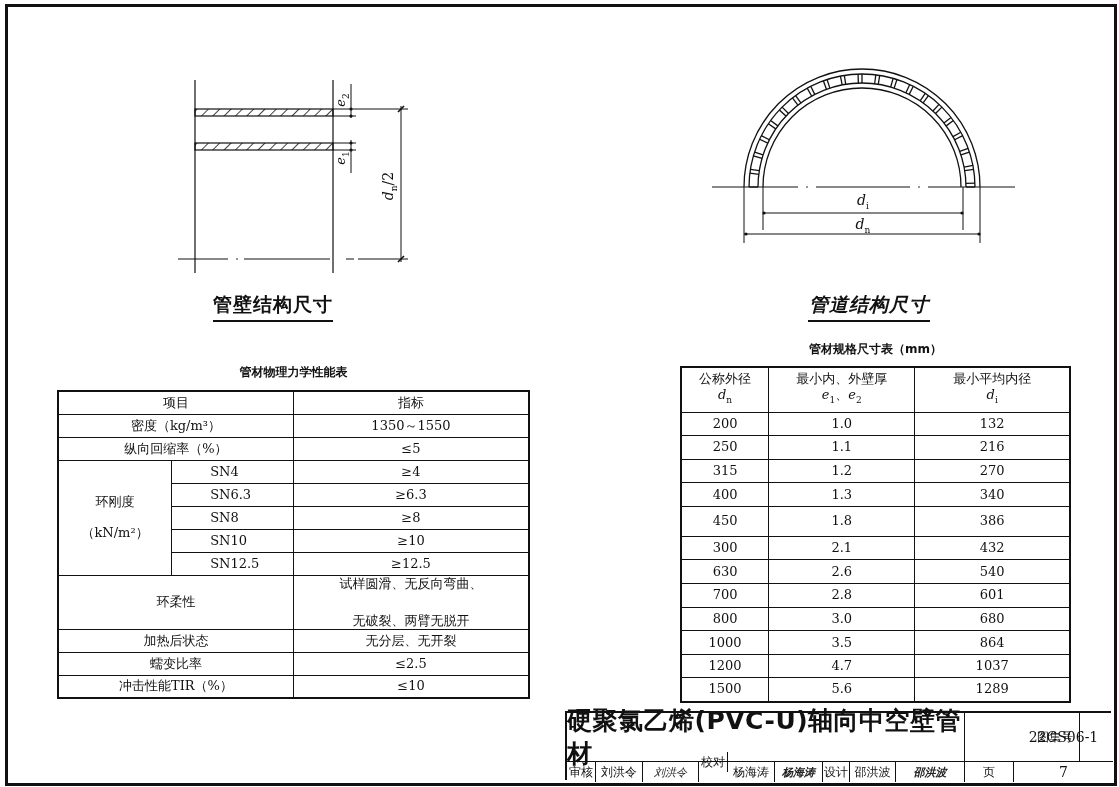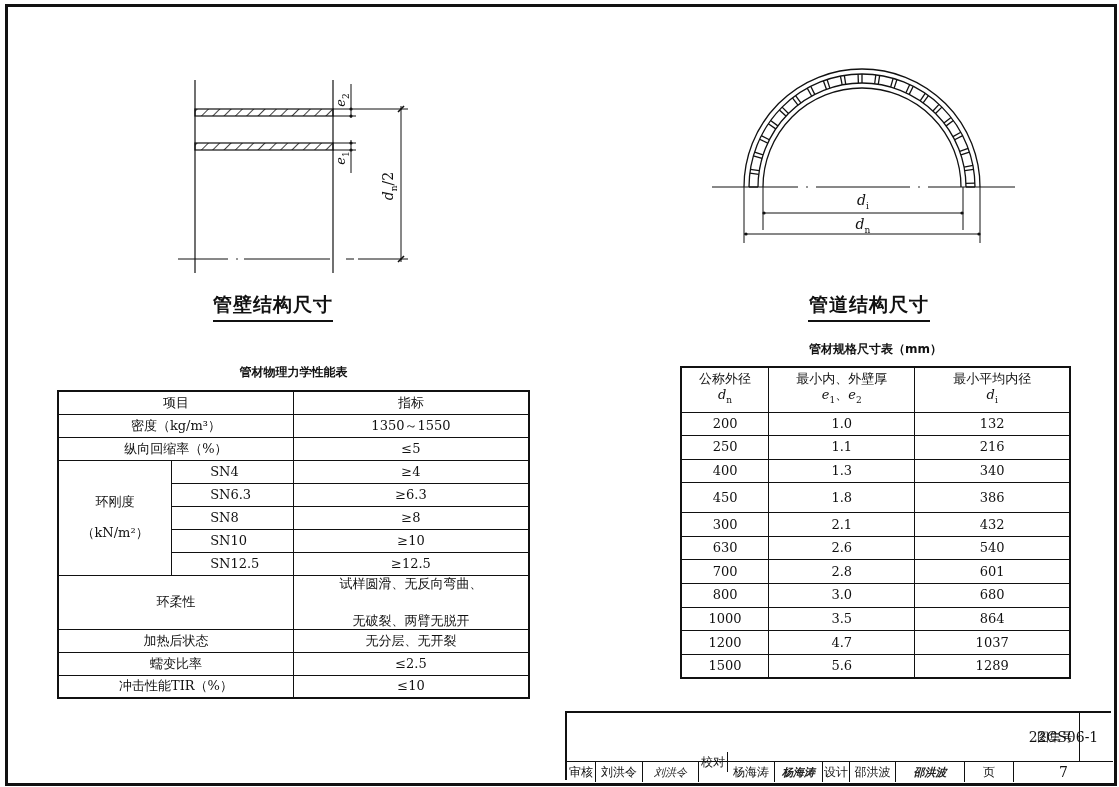--- a/index.html
+++ b/index.html
@@ -145,21 +145,21 @@
     <circle cx="962" cy="213" r="1.6" fill="#111"></circle>
 
   <line x1="744" y1="187" x2="744" y2="243" stroke="#111" stroke-width="1"></line>
   <line x1="980" y1="187" x2="980" y2="243" stroke="#111" stroke-width="1"></line>
   <line x1="744" y1="234" x2="980" y2="234" stroke="#111" stroke-width="1"></line>
   <circle cx="746" cy="234" r="1.6" fill="#111"></circle>
     <circle cx="979" cy="234" r="1.6" fill="#111"></circle>
 </svg>
 <div class="abs it" style="left:848px;top:192px;width:30px;text-align:center;font-size:14px;"><span>d</span><sub>i</sub></div>
 <div class="abs it" style="left:848px;top:216px;width:30px;text-align:center;font-size:14px;"><span>d</span><sub>n</sub></div>
-<div class="caption" style="left:808px;top:292px;width:122px;">管道结构尺寸</div>
+<div class="caption" style="left:808px;top:292px;width:122px;font-style:italic;">管道结构尺寸</div>
 
 <div class="tbl-title" style="left:57px;top:364px;width:473px;">管材物理力学性能表</div>
 <table class="grid" style="left:57px;top:390px;width:473px;">
   <colgroup>
       <col style="width:114px">
       <col style="width:122px">
       <col style="width:237px">
     </colgroup>
   <tbody>
       <tr style="height:23px">
@@ -246,20 +246,25 @@
         <td>200</td>
         <td>1.0</td>
         <td>132</td>
       </tr>
   <tr style="height:23.6px">
         <td>250</td>
         <td>1.1</td>
         <td>216</td>
       </tr>
   <tr style="height:23.6px">
+        <td>315</td>
+        <td>1.2</td>
+        <td>270</td>
+      </tr>
+  <tr style="height:23.6px">
         <td>400</td>
         <td>1.3</td>
         <td>340</td>
       </tr>
   <tr style="height:30px">
         <td>450</td>
         <td>1.8</td>
         <td>386</td>
       </tr>
   <tr style="height:23.6px">
@@ -295,20 +300,21 @@
   <tr style="height:23.6px">
         <td>1500</td>
         <td>5.6</td>
         <td>1289</td>
       </tr>
 </tbody>
   </table>
 
 <div class="tb">
 
+  <div class="tb-cell tb-main" style="left:0;top:0;width:398px;height:48px;">硬聚氯乙烯(PVC-U)轴向中空壁管材</div>
   <div class="tb-cell tb-small" style="left:416px;top:0;width:49px;height:48px;margin-left:48px;">图集号</div>
   <div class="tb-cell" style="left:447px;top:0;width:99px;height:48px;font-size:14px;border-right:none;">22CS06-1</div>
   <div class="abs" style="left:0;top:48px;width:546px;border-top:1px solid #111;"></div>
 
   <div class="tb-cell tb-small" style="left:0;top:49px;width:29px;height:20px;">审核</div>
   <div class="tb-cell tb-small" style="left:29px;top:49px;width:47px;height:20px;">刘洪令</div>
   <div class="tb-cell sig" style="left:76px;top:49px;width:56px;height:20px;">刘洪令</div>
   <div class="tb-cell tb-small" style="left:132px;top:39px;width:29px;height:20px;">校对</div>
   <div class="tb-cell tb-small" style="left:161px;top:49px;width:47px;height:20px;">杨海涛</div>
   <div class="tb-cell sig" style="left:208px;top:49px;width:48px;height:20px;font-weight:bold;">杨海涛</div>

